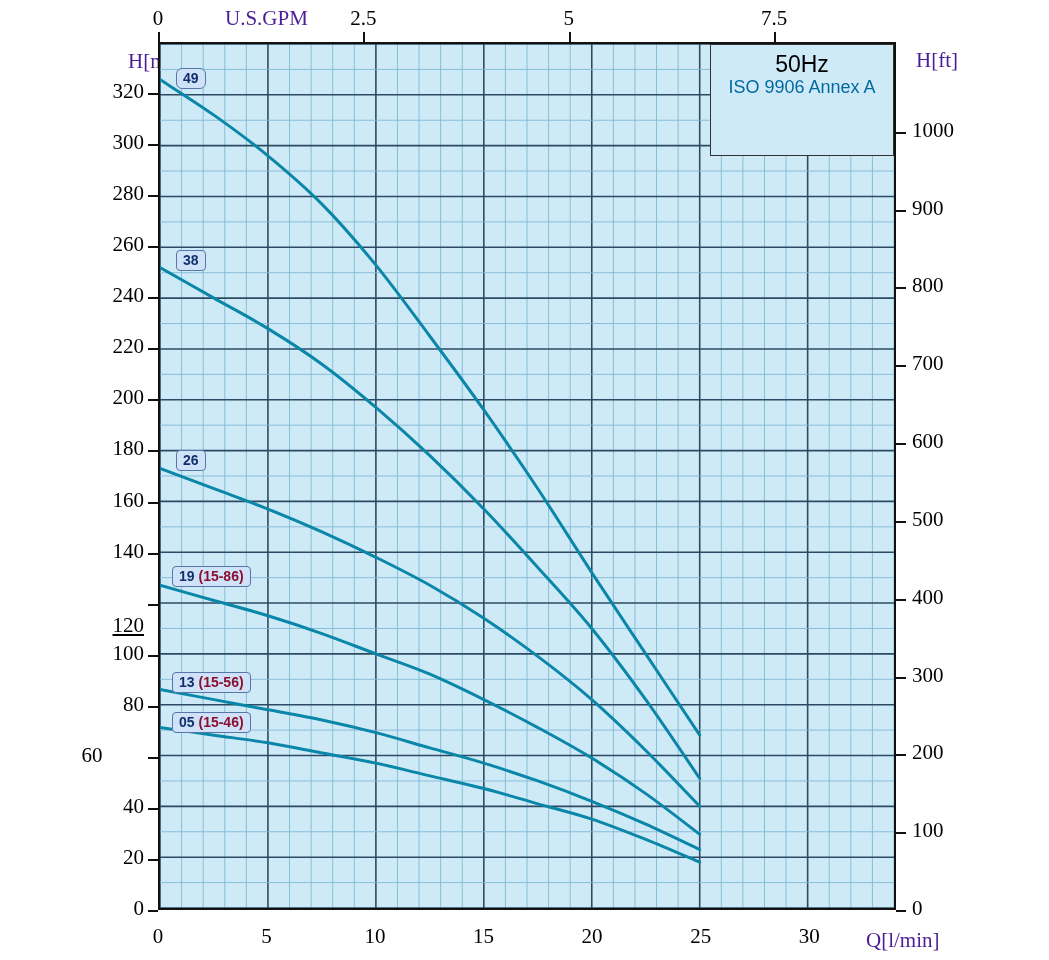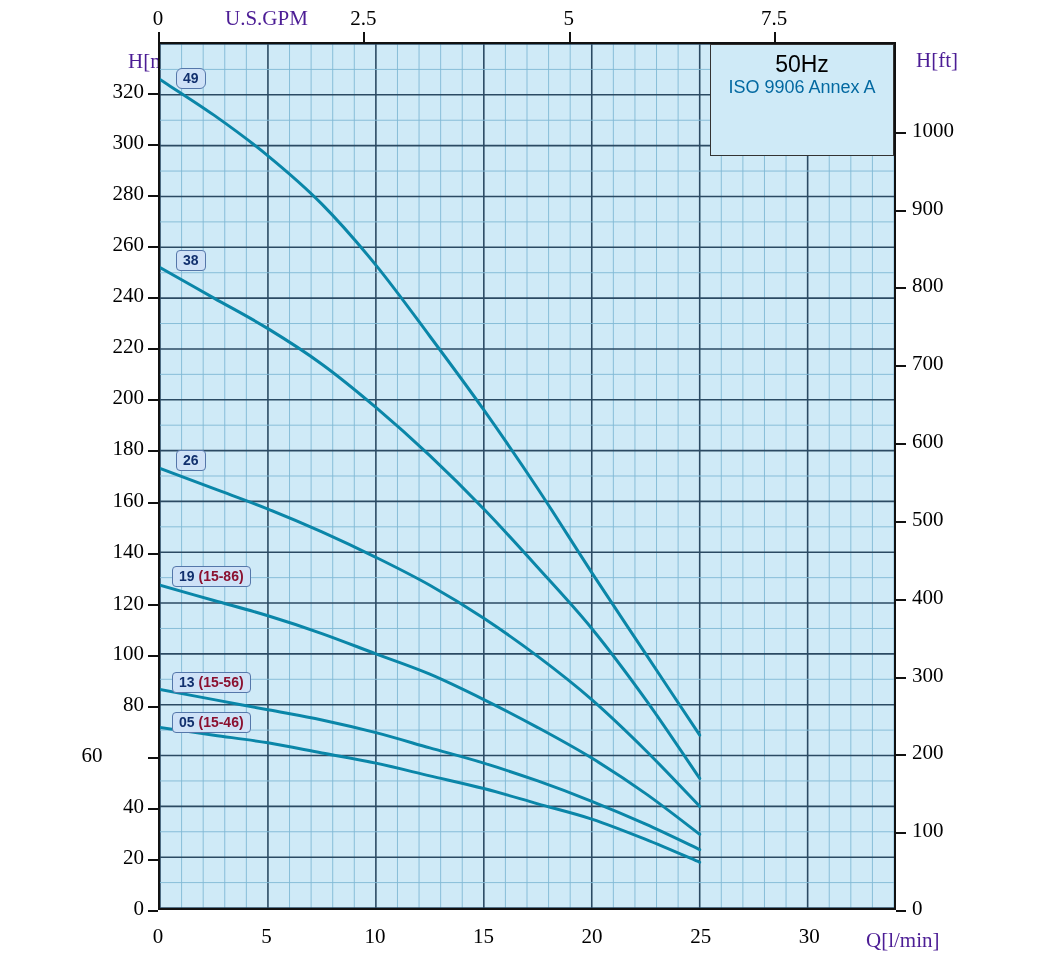--- a/index.html
+++ b/index.html
@@ -211,21 +211,21 @@
       <div class="tick tick-left" style="left: 66px; top: 844.941px; width: 78px;">20</div>
       <div style="position: absolute; left: 148px; top: 858.941px; width: 10px; height: 2px; background: rgb(17, 17, 17);"></div>
       <div class="tick tick-left" style="left: 66px; top: 793.882px; width: 78px;">40</div>
       <div style="position: absolute; left: 148px; top: 807.882px; width: 10px; height: 2px; background: rgb(17, 17, 17);"></div>
       <div class="tick tick-left" style="left: 53px; top: 742.824px; width: 78px; text-align: center;">60</div>
       <div style="position: absolute; left: 148px; top: 756.824px; width: 10px; height: 2px; background: rgb(17, 17, 17);"></div>
       <div class="tick tick-left" style="left: 66px; top: 691.765px; width: 78px;">80</div>
       <div style="position: absolute; left: 148px; top: 705.765px; width: 10px; height: 2px; background: rgb(17, 17, 17);"></div>
       <div class="tick tick-left" style="left: 66px; top: 640.706px; width: 78px;">100</div>
       <div style="position: absolute; left: 148px; top: 654.706px; width: 10px; height: 2px; background: rgb(17, 17, 17);"></div>
-      <div class="tick tick-left" style="left: 66px; top: 591px; width: 78px;">120</div>
+      <div class="tick tick-left" style="left: 66px; top: 613px; width: 78px; text-decoration: underline;">120</div>
       <div style="position: absolute; left: 148px; top: 603.647px; width: 10px; height: 2px; background: rgb(17, 17, 17);"></div>
       <div class="tick tick-left" style="left: 66px; top: 538.588px; width: 78px;">140</div>
       <div style="position: absolute; left: 148px; top: 552.588px; width: 10px; height: 2px; background: rgb(17, 17, 17);"></div>
       <div class="tick tick-left" style="left: 66px; top: 487.529px; width: 78px;">160</div>
       <div style="position: absolute; left: 148px; top: 501.529px; width: 10px; height: 2px; background: rgb(17, 17, 17);"></div>
       <div class="tick tick-left" style="left: 66px; top: 436.471px; width: 78px;">180</div>
       <div style="position: absolute; left: 148px; top: 450.471px; width: 10px; height: 2px; background: rgb(17, 17, 17);"></div>
       <div class="tick tick-left" style="left: 66px; top: 385.412px; width: 78px;">200</div>
       <div style="position: absolute; left: 148px; top: 399.412px; width: 10px; height: 2px; background: rgb(17, 17, 17);"></div>
       <div class="tick tick-left" style="left: 66px; top: 334.353px; width: 78px;">220</div>

